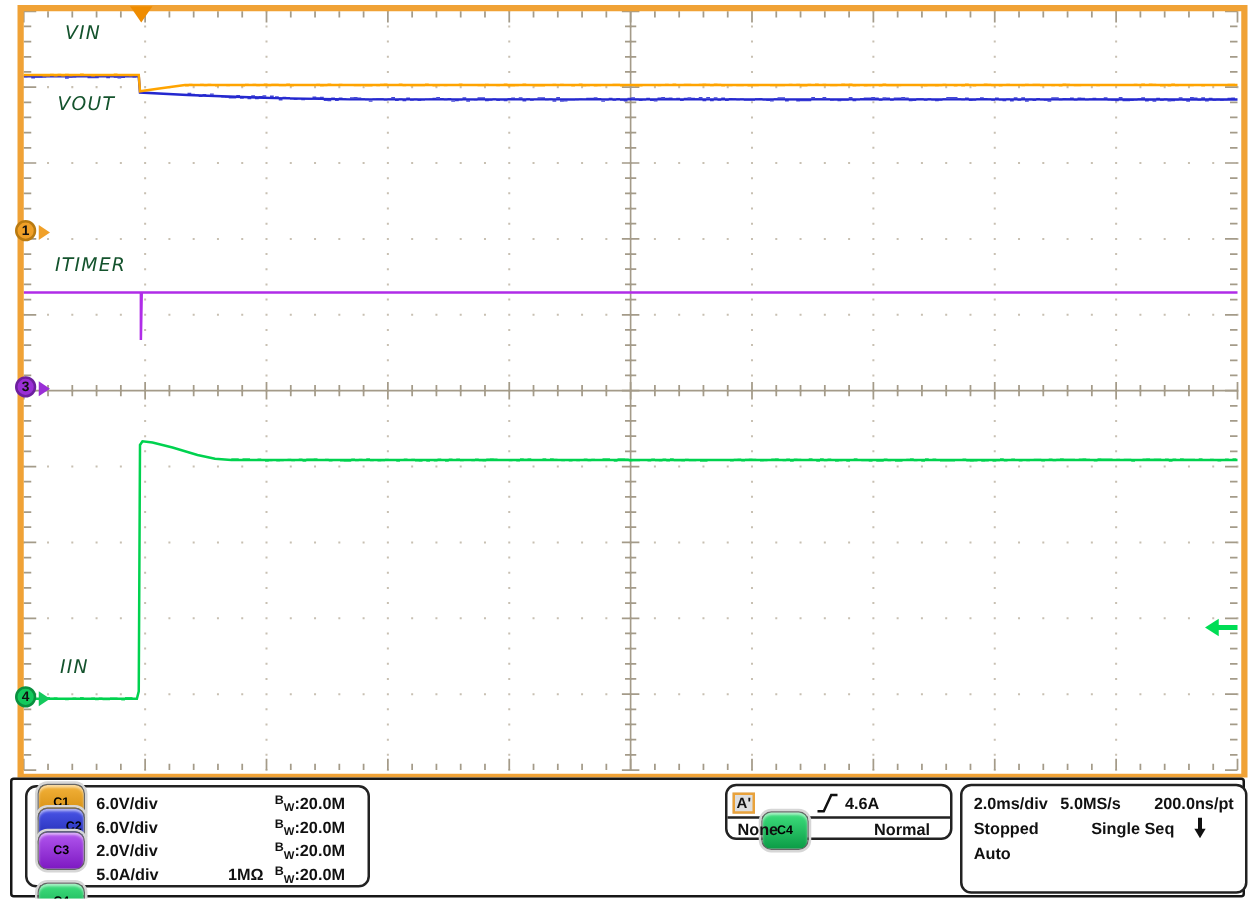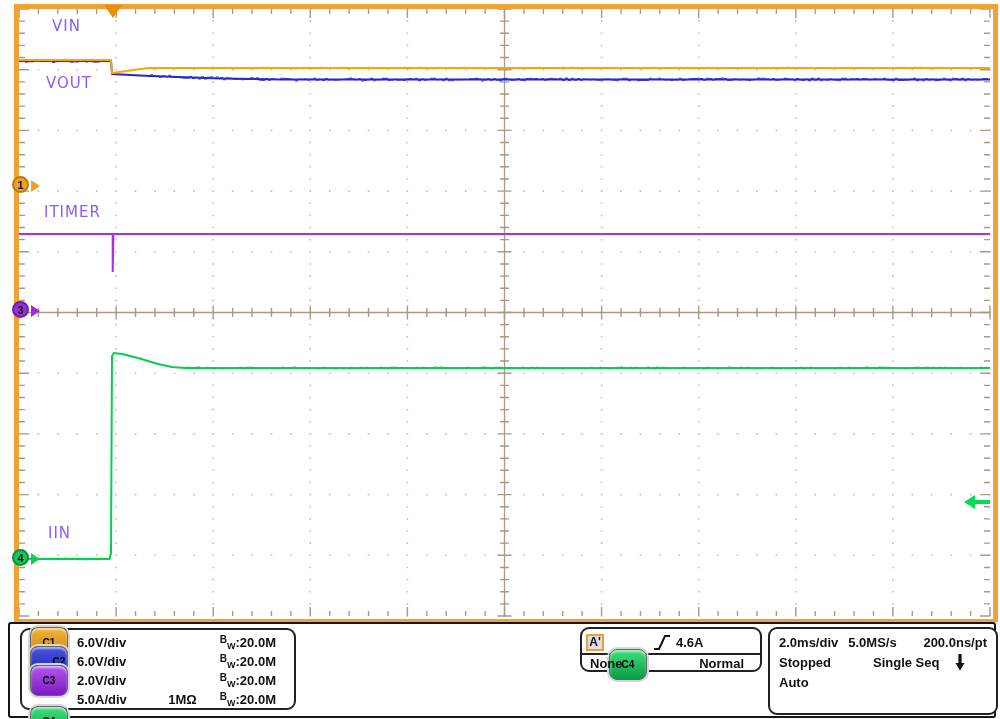--- a/index.html
+++ b/index.html
@@ -2,21 +2,21 @@
 <html><head>
 <meta charset="utf-8">
 <style>
   html,body{margin:0;padding:0;background:#fff;}
   #screen{position:relative;width:1000px;height:719px;background:#fff;overflow:hidden;
           font-family:"Liberation Sans",sans-serif;}
   
   #display{position:absolute;left:0;top:0;width:1000px;height:622px;}
   #scope-svg{position:absolute;left:0;top:0;}
   .wave-label{position:absolute;font-family:"DejaVu Sans",sans-serif;font-size:15px;
-              color:#8b5cf6;letter-spacing:1px;}
+              color:#14532d;letter-spacing:1px;font-style:italic;}
   .ch-marker{position:absolute;left:12px;width:34px;height:20px;}
   .ch-marker .dot{position:absolute;left:0;top:0;width:17px;height:17px;border-radius:50%;
                   border:2px solid rgba(0,0,0,.35);display:flex;align-items:center;justify-content:center;
                   font-size:11px;font-weight:bold;color:#111;box-sizing:border-box;}
   .ch-marker .arrow{position:absolute;left:19px;top:4px;width:0;height:0;
                     border-top:6px solid transparent;border-bottom:6px solid transparent;}
   #trig-pos{position:absolute;width:0;height:0;border-left:9px solid transparent;
             border-right:9px solid transparent;border-top:13px solid #ef8c00;}
   #trig-level{position:absolute;width:26px;height:14px;}
   #trig-level .tri{position:absolute;left:0;top:0;width:0;height:0;
@@ -30,21 +30,21 @@
   .ch-row{display:flex;align-items:center;height:19px;font-size:13px;font-weight:bold;color:#111;}
   .pill{width:38px;height:31px;border-radius:8px;display:flex;align-items:center;justify-content:center;
         font-size:10px;font-weight:bold;color:#000;border:1px solid #666;
         box-shadow:0 0 0 2px #d6d6d6, inset 0 2px 2px rgba(255,255,255,.55);box-sizing:border-box;}
   .pill-c1{background:linear-gradient(#f3b23a,#cd8405);}
   .pill-c2{background:linear-gradient(#4a55e8,#1a23a8);padding-left:20px;}
   .pill-c3{background:linear-gradient(#b257ef,#7d19c2);}
   .pill-c4{background:linear-gradient(#3fe07e,#0b9c46);margin-top:44px;}
   .scale-txt{margin-left:9px;}
   .rgroup{margin-left:auto;margin-right:10px;display:flex;align-items:baseline;}
-  .imp{margin-right:23px;}
+  .imp{margin-right:9px;}
   .bw-b{font-size:10px;vertical-align:6px;position:relative;top:-4px;}
   .bw-w{font-size:9px;position:relative;top:2px;}
   #trigger-panel{left:570px;top:3px;width:182px;height:45px;}
   .trg-row1{display:flex;align-items:center;height:22px;padding:2px 6px 0 4px;}
   .a-badge{width:18px;height:17px;background:#dedede;border:2px solid #e9a23b;box-sizing:border-box;
            display:flex;align-items:center;justify-content:center;font-size:12px;font-weight:bold;color:#111;}
   .trg-pill{margin-left:5px;}
   .slope{margin-left:6px;}
   .trg-level{margin-left:5px;font-size:13px;font-weight:bold;color:#111;}
   .trg-row2{display:flex;justify-content:space-between;border-top:2px solid #222;

